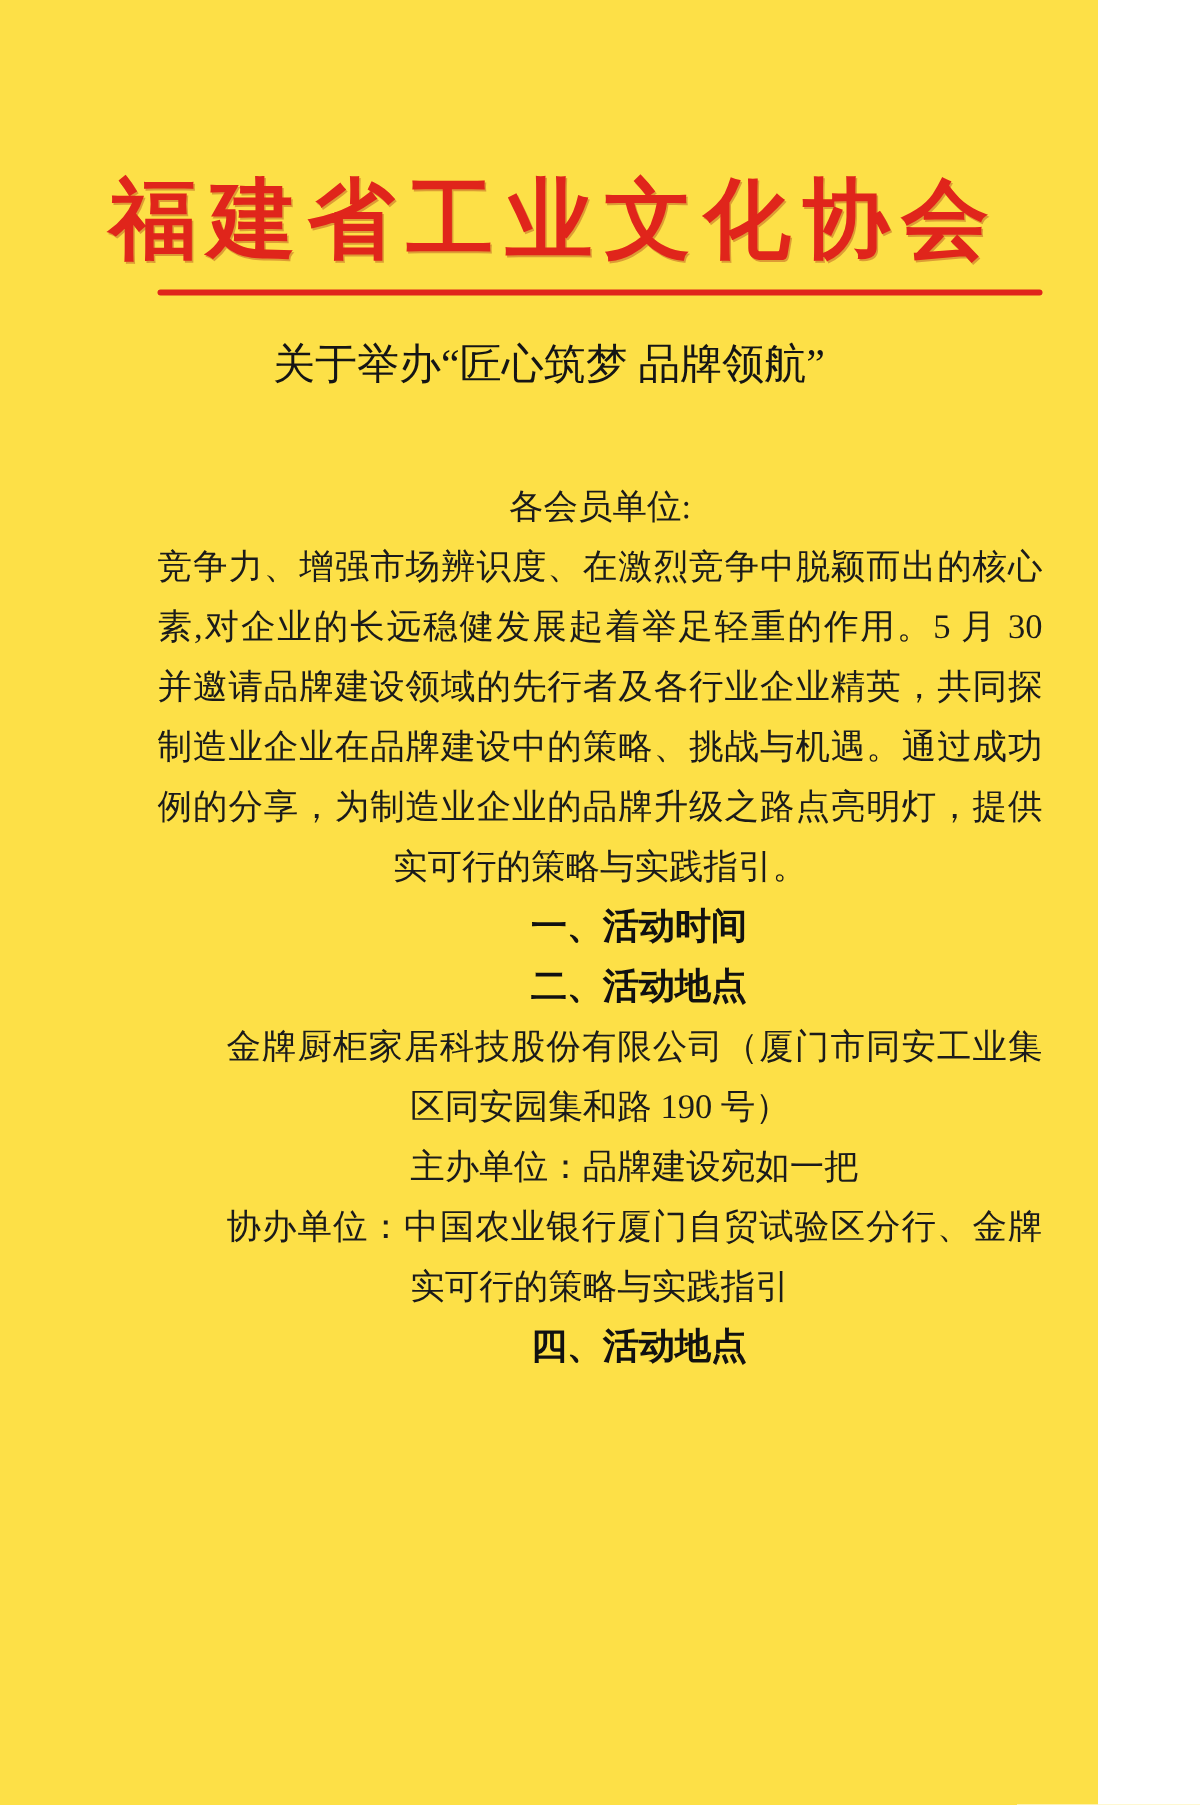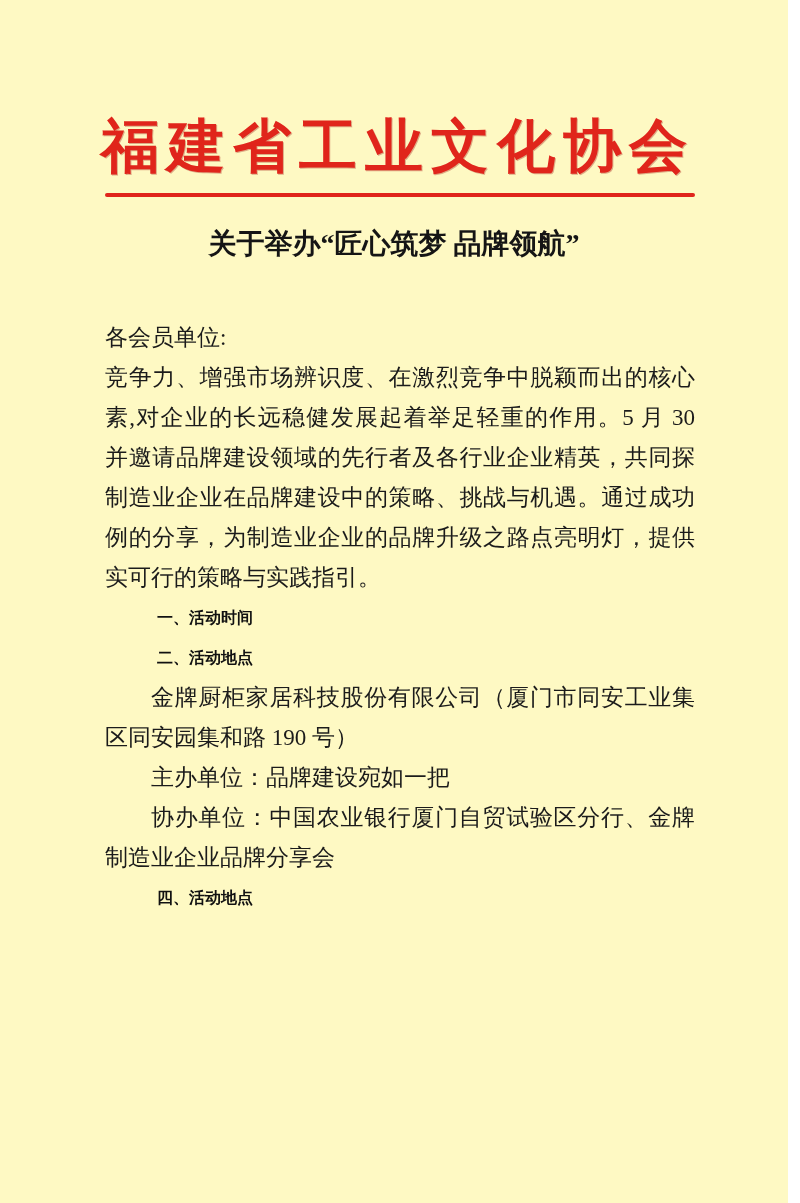--- a/index.html
+++ b/index.html
@@ -2,23 +2,23 @@
 <html><head>
 <meta charset="utf-8">
 <style>
   html, body {
     margin: 0;
     padding: 0;
     background: #ffffff;
   }
   .page {
     position: relative;
-    width: 788px;
+    width: 732px;
     height: 1203px;
-    background: #fef9c3;
+    background: #fde047;
     overflow: hidden;
     font-family: "Liberation Serif", "DejaVu Serif", serif;
     color: #1b1b1b;
   }
   
   .org-name {
     position: absolute;
     top: 108px;
     left: 0;
     width: 100%;
@@ -41,50 +41,51 @@
     border-radius: 2px;
   }
   
   .doc-title {
     position: absolute;
     top: 220px;
     left: 0;
     width: 100%;
     text-align: center;
     font-size: 28px;
-    font-weight: 700;
+    font-weight: 400;
     line-height: 48px;
     color: #151515;
   }
   
   .doc-body {
     position: absolute;
     top: 318px;
     left: 105px;
     width: 590px;
     font-size: 23px;
     color: #1b1b1b;
   }
   .bl {
     height: 40px;
     line-height: 40px;
     white-space: nowrap;
+    text-align: center;
   }
   .just {
     white-space: normal;
     text-align: justify;
     text-align-last: justify;
     overflow: hidden;
   }
   .ind {
     text-indent: 46px;
   }
   .hd {
     font-weight: 700;
-    font-size: 16px;
+    font-size: 24px;
     text-indent: 52px;
     color: #111111;
   }
 </style>
 </head>
 <body>
 
 <div class="page">
 
   <div class="org-name" style="color: rgb(224, 37, 27);">福建省工业文化协会</div>
@@ -107,19 +108,19 @@
     <div class="bl">实可行的策略与实践指引。</div>
 
     <div class="bl hd">一、活动时间</div>
 
     <div class="bl hd">二、活动地点</div>
     <div class="bl just ind">金牌厨柜家居科技股份有限公司（厦门市同安工业集中</div>
     <div class="bl">区同安园集和路 190 号）</div>
 
     <div class="bl ind">主办单位：品牌建设宛如一把</div>
     <div class="bl just ind">协办单位：中国农业银行厦门自贸试验区分行、金牌厨</div>
-    <div class="bl">制造业企业品牌分享会</div>
+    <div class="bl">实可行的策略与实践指引</div>
 
     <div class="bl hd">四、活动地点</div>
 
   </div>
 
 </div>
 
 </body></html>

